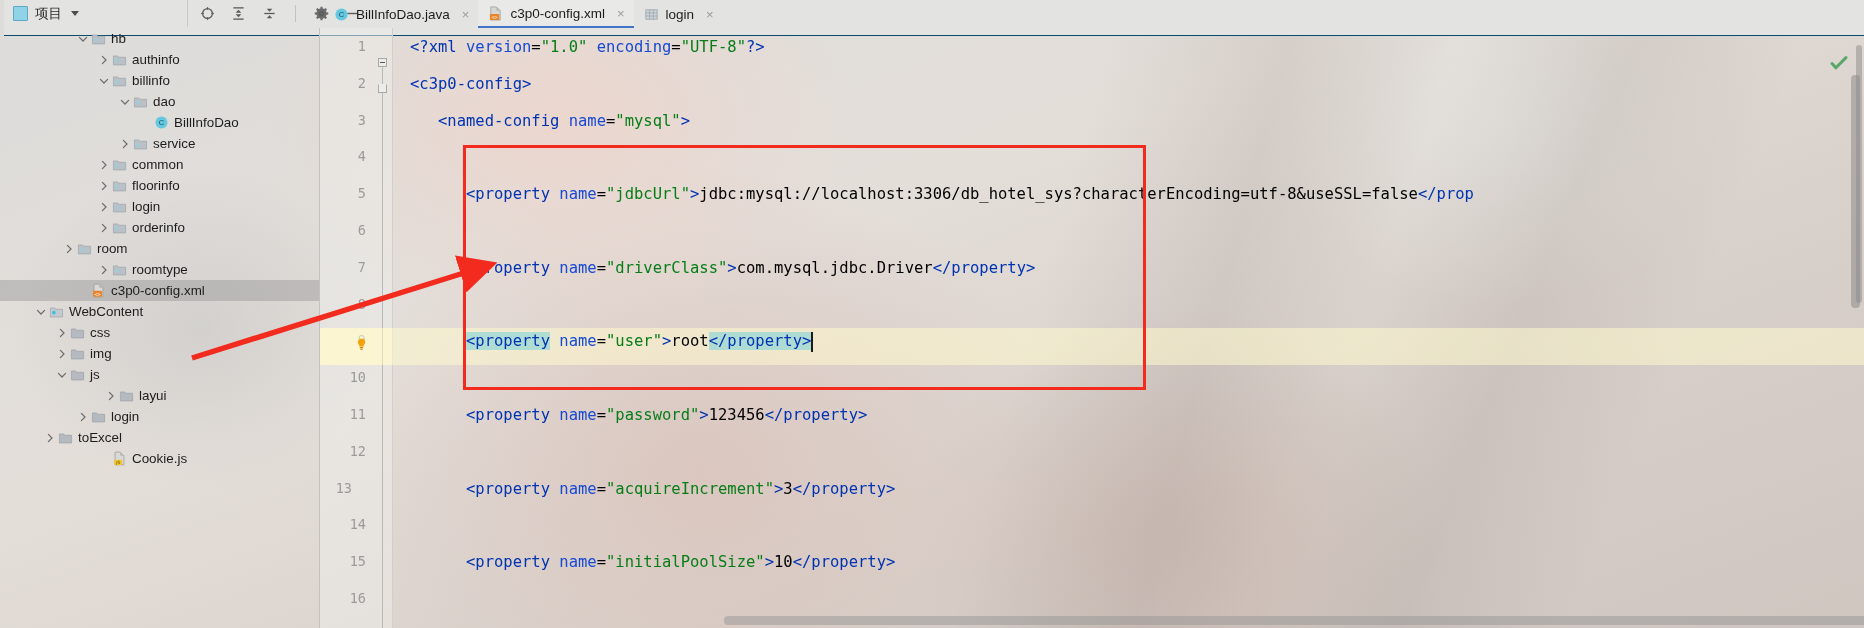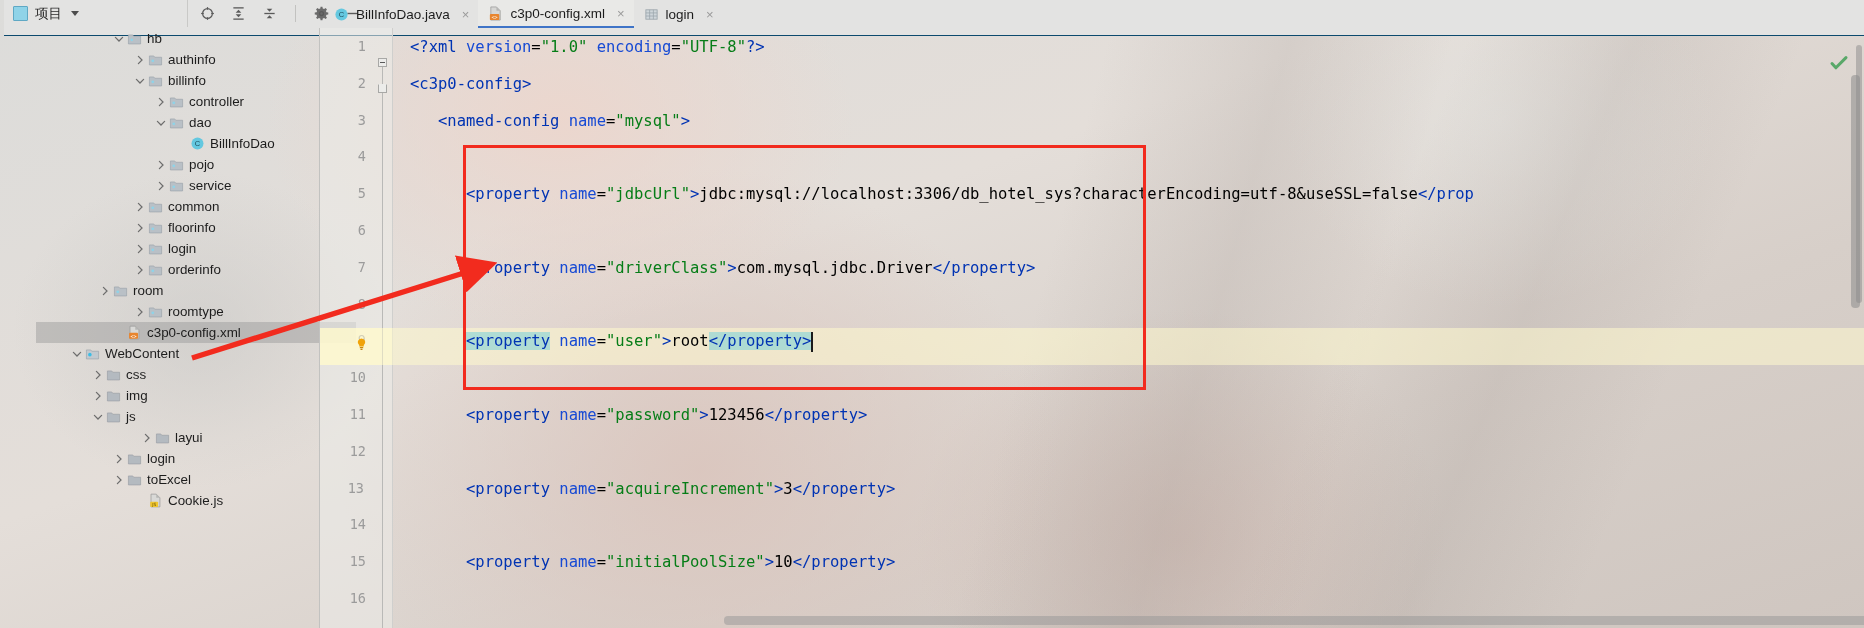--- a/index.html
+++ b/index.html
@@ -45,21 +45,21 @@
   
   .tabs{position:absolute;left:320px;top:0;height:28px;display:flex;align-items:stretch;}
   .tab{display:flex;align-items:center;gap:7px;padding:0 9px 0 10px;height:28px;box-sizing:border-box;
        font-size:13.5px;color:#1c1c1c;cursor:default;position:relative;}
   .tab.active{background:#e9e9e7;border-bottom:2.5px solid #3f74c7;}
   .tab .x{color:#9a9a9a;font-size:13px;margin-left:5px;line-height:1;}
   .ico{width:15px;height:15px;flex:0 0 auto;display:block;}
 
   
   .tree{position:absolute;left:0;top:28px;width:320px;height:600px;overflow:hidden;
-        font-size:13.4px;color:#1d1d1d;margin-left:36px;}
+        font-size:13.4px;color:#1d1d1d;}
   .trow{height:21px;display:flex;align-items:center;white-space:nowrap;box-sizing:border-box;}
   .trow.sel{background:rgba(150,150,150,.45);}
   .arrow{width:12px;height:12px;flex:0 0 auto;margin-right:2px;}
   .tlabel{margin-left:5px;}
   .tree-scroll{position:absolute;right:2px;top:45px;width:6px;height:258px;background:rgba(130,130,130,.45);border-radius:3px;}
   .tree-divider{position:absolute;left:319px;top:28px;width:1px;height:600px;background:#c2c2c0;}
 
   
   .editor{position:absolute;left:320px;top:28px;width:1544px;height:600px;overflow:hidden;}
   .gutterbg{position:absolute;left:0;top:0;width:72px;height:600px;background:rgba(236,236,234,.55);}
@@ -220,55 +220,35 @@
           <path d="M2.4 4.4L6 8l3.6-3.6" fill="none" stroke="#6d6d6d" stroke-width="1.25" stroke-linecap="round"></path>
         </svg>
         <svg viewBox="0 0 16 16" class="ico">
           <path d="M1.5 4.2h4.6l1.1 1.4h7.3v8.2H1.5z" fill="#b9c0c6" stroke="#9aa2a9" stroke-width=".7"></path>
           <circle cx="5.1" cy="9.4" r="1.5" fill="#8fd3e8"></circle>
         </svg>
         <span class="tlabel">billinfo</span>
       </div>
       <div class="trow" style="padding-left: 119px;">
         <svg viewBox="0 0 12 12" class="arrow">
-          <path d="M4.4 2.4L8 6l-3.6 3.6" fill="none" stroke="#6d6d6d" stroke-width="1.25" stroke-linecap="round"></path>
-        </svg>
-        <svg viewBox="0 0 16 16" class="ico">
-          <path d="M1.5 4.2h4.6l1.1 1.4h7.3v8.2H1.5z" fill="#b9c0c6" stroke="#9aa2a9" stroke-width=".7"></path>
-          <circle cx="5.1" cy="9.4" r="1.5" fill="#8fd3e8"></circle>
-        </svg>
-        <span class="tlabel">controller</span>
-      </div>
-      <div class="trow" style="padding-left: 119px;">
-        <svg viewBox="0 0 12 12" class="arrow">
           <path d="M2.4 4.4L6 8l3.6-3.6" fill="none" stroke="#6d6d6d" stroke-width="1.25" stroke-linecap="round"></path>
         </svg>
         <svg viewBox="0 0 16 16" class="ico">
           <path d="M1.5 4.2h4.6l1.1 1.4h7.3v8.2H1.5z" fill="#b9c0c6" stroke="#9aa2a9" stroke-width=".7"></path>
           <circle cx="5.1" cy="9.4" r="1.5" fill="#8fd3e8"></circle>
         </svg>
         <span class="tlabel">dao</span>
       </div>
       <div class="trow" style="padding-left: 140px;">
         <svg viewBox="0 0 12 12" class="arrow"></svg>
         <svg viewBox="0 0 16 16" class="ico">
           <circle cx="8" cy="8" r="6.4" fill="#64c8e0"></circle>
           <text x="8" y="11" font-size="8" text-anchor="middle" fill="#1d4d5c" font-family="Liberation Sans, sans-serif">C</text>
         </svg>
         <span class="tlabel">BillInfoDao</span>
-      </div>
-      <div class="trow" style="padding-left: 119px;">
-        <svg viewBox="0 0 12 12" class="arrow">
-          <path d="M4.4 2.4L8 6l-3.6 3.6" fill="none" stroke="#6d6d6d" stroke-width="1.25" stroke-linecap="round"></path>
-        </svg>
-        <svg viewBox="0 0 16 16" class="ico">
-          <path d="M1.5 4.2h4.6l1.1 1.4h7.3v8.2H1.5z" fill="#b9c0c6" stroke="#9aa2a9" stroke-width=".7"></path>
-          <circle cx="5.1" cy="9.4" r="1.5" fill="#8fd3e8"></circle>
-        </svg>
-        <span class="tlabel">pojo</span>
       </div>
       <div class="trow" style="padding-left: 119px;">
         <svg viewBox="0 0 12 12" class="arrow">
           <path d="M4.4 2.4L8 6l-3.6 3.6" fill="none" stroke="#6d6d6d" stroke-width="1.25" stroke-linecap="round"></path>
         </svg>
         <svg viewBox="0 0 16 16" class="ico">
           <path d="M1.5 4.2h4.6l1.1 1.4h7.3v8.2H1.5z" fill="#b9c0c6" stroke="#9aa2a9" stroke-width=".7"></path>
           <circle cx="5.1" cy="9.4" r="1.5" fill="#8fd3e8"></circle>
         </svg>
         <span class="tlabel">service</span>
@@ -391,21 +371,21 @@
       </div>
       <div class="trow" style="padding-left: 77px;">
         <svg viewBox="0 0 12 12" class="arrow">
           <path d="M4.4 2.4L8 6l-3.6 3.6" fill="none" stroke="#6d6d6d" stroke-width="1.25" stroke-linecap="round"></path>
         </svg>
         <svg viewBox="0 0 16 16" class="ico">
           <path d="M1.5 4.2h4.6l1.1 1.4h7.3v8.2H1.5z" fill="#b4bac0" stroke="#989ea4" stroke-width=".7"></path>
         </svg>
         <span class="tlabel">login</span>
       </div>
-      <div class="trow" style="padding-left: 77px;">
+      <div class="trow" style="padding-left: 44px;">
         <svg viewBox="0 0 12 12" class="arrow">
           <path d="M4.4 2.4L8 6l-3.6 3.6" fill="none" stroke="#6d6d6d" stroke-width="1.25" stroke-linecap="round"></path>
         </svg>
         <svg viewBox="0 0 16 16" class="ico">
           <path d="M1.5 4.2h4.6l1.1 1.4h7.3v8.2H1.5z" fill="#b4bac0" stroke="#989ea4" stroke-width=".7"></path>
         </svg>
         <span class="tlabel">toExcel</span>
       </div>
       <div class="trow" style="padding-left: 98px;">
         <svg viewBox="0 0 12 12" class="arrow"></svg>
@@ -431,21 +411,21 @@
         <div class="lnum" style="top: 83.6px; left: 16px;">3</div>
         <div class="lnum" style="top: 120.4px; left: 16px;">4</div>
         <div class="lnum" style="top: 157.2px; left: 16px;">5</div>
         <div class="lnum" style="top: 194px; left: 16px;">6</div>
         <div class="lnum" style="top: 230.8px; left: 16px;">7</div>
         <div class="lnum" style="top: 267.6px; left: 16px;">8</div>
         <div class="lnum" style="top: 304.4px; left: 16px;">9</div>
         <div class="lnum" style="top: 341.2px; left: 16px;">10</div>
         <div class="lnum" style="top: 378px; left: 16px;">11</div>
         <div class="lnum" style="top: 414.8px; left: 16px;">12</div>
-        <div class="lnum" style="top: 451.6px; left: 14px; text-align: right;">13</div>
+        <div class="lnum" style="top: 451.6px; left: 2px; text-align: right;">13</div>
         <div class="lnum" style="top: 488.4px; left: 16px;">14</div>
         <div class="lnum" style="top: 525.2px; left: 16px;">15</div>
         <div class="lnum" style="top: 562px; left: 16px;">16</div>
       </div>
 
     <div class="foldcol">
       <div class="foldline" style="top:34px;height:566px;"></div>
       <div class="foldbox" style="left:5px;top:30px;">
           <i></i>
         </div>

